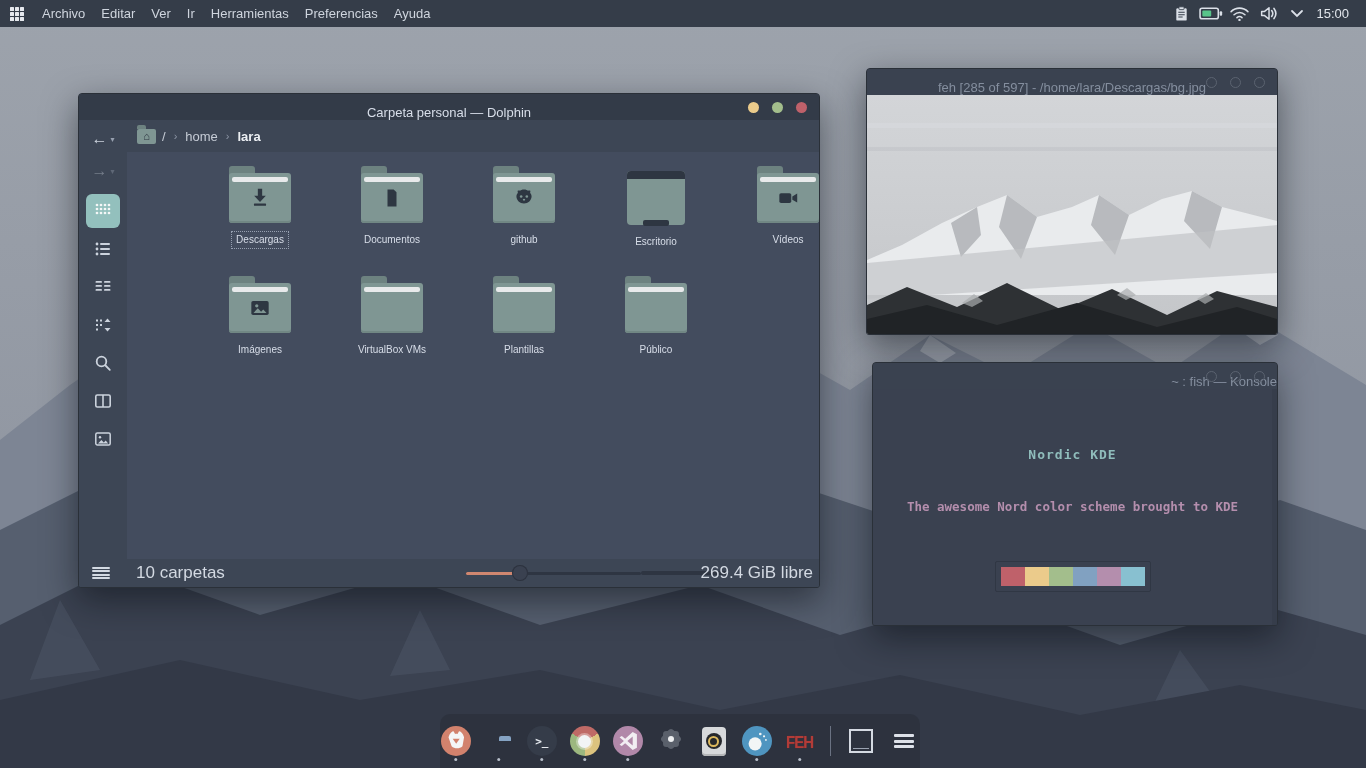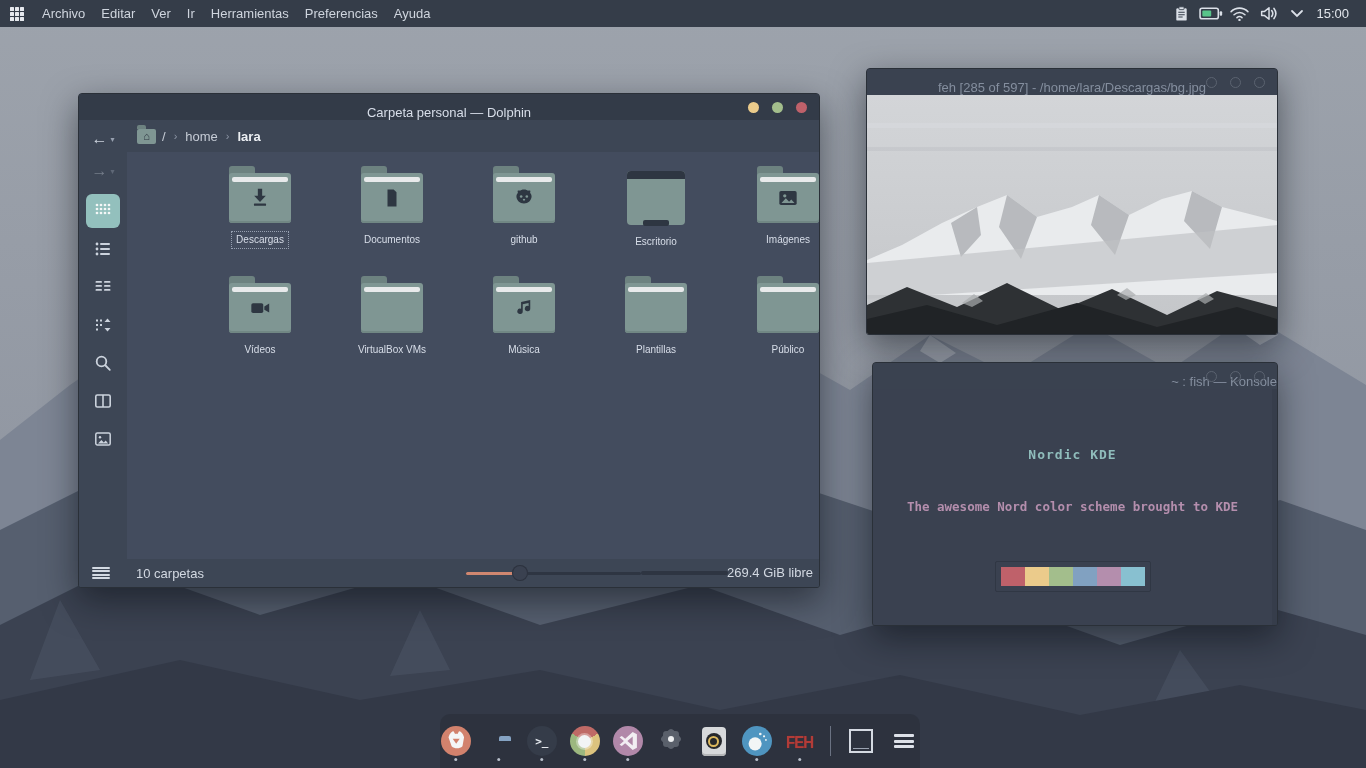--- a/index.html
+++ b/index.html
@@ -64,21 +64,21 @@
   .folder-item.selected .folder-label{border-color:#96a0b1;}
   
   #crumb-home{width:19px;height:15px;background:#7f9693;border-radius:2px;position:relative;display:grid;place-items:center;margin-left:10px;}
   #crumb-home:before{content:"";position:absolute;top:-4px;left:0;width:9px;height:4px;background:#6d8280;border-radius:2px 2px 0 0;}
   #crumb-home span{font-size:11px;color:#2e3642;line-height:1;}
   .crumb-sep{color:#8d96a6;font-size:11px;padding:0 2px;}
   .crumb{color:#c6ccd6;}
   .crumb.current{color:#eceff3;font-weight:bold;}
   
   #dolphin-status{position:absolute;left:0;bottom:0;width:740px;height:28px;background:#3d4655;
-                  display:flex;align-items:center;color:#d3d9e2;font-size:13px;}
+                  display:flex;align-items:center;color:#d3d9e2;font-size:17px;}
   #status-burger{width:18px;height:13px;margin-left:13px;display:flex;flex-direction:column;justify-content:space-between;}
   #status-burger i{height:2.4px;background:#d3d9e2;border-radius:1px;}
   #status-count{margin-left:26px;}
   #zoom-slider{position:absolute;left:387px;top:50%;transform:translateY(-50%);width:175px;height:16px;}
   #zoom-slider .track{position:absolute;left:0;right:0;top:7px;height:3px;background:#2e3542;border-radius:2px;}
   #zoom-slider .fill{position:absolute;left:0;top:7px;height:3px;background:#d08770;border-radius:2px;}
   #zoom-slider .knob{position:absolute;top:0;width:16px;height:16px;border-radius:50%;background:#3a4150;box-shadow:inset 0 0 0 1px #2c323e;}
   #capacity-bar{position:absolute;left:562px;top:50%;transform:translateY(-50%);width:87px;height:4px;background:#2e3542;border-radius:2px;}
   #capacity-bar .used{height:100%;background:#d08770;border-radius:2px;}
   #status-free{position:absolute;right:6px;top:0;line-height:28px;}
@@ -352,59 +352,48 @@
             <div class="topbar"></div>
             <div class="foot"></div>
           </div>
           <div class="folder-label">Escritorio</div>
         </div>
         <div class="folder-item">
           <div class="folder">
             <div class="tab"></div>
             <div class="fbody"></div>
             <div class="strip"></div>
+            <div class="glyph"><svg width="26" height="26" viewBox="0 0 24 24" fill="#2e3742">
+                <rect x="4" y="7.5" width="11" height="9" rx="1.6"></rect>
+                <path d="M16 10.5l4.5-2.7v8.4L16 13.5z"></path>
+              </svg></div>
+          </div>
+          <div class="folder-label">Vídeos</div>
+        </div>
+        <div class="folder-item">
+          <div class="folder">
+            <div class="tab"></div>
+            <div class="fbody"></div>
+            <div class="strip"></div>
             <div class="glyph"><svg width="26" height="26" viewBox="0 0 24 24">
                 <rect x="4" y="5.5" width="16" height="13" rx="1.6" fill="#2e3742"></rect>
                 <circle cx="9" cy="10" r="1.5" fill="#7f9693"></circle>
                 <path d="M6 16.5l4-4.2 3 3.1 2-2 3 3.1v.0z" fill="#7f9693"></path>
               </svg></div>
           </div>
           <div class="folder-label">Imágenes</div>
         </div>
         <div class="folder-item">
           <div class="folder">
             <div class="tab"></div>
             <div class="fbody"></div>
             <div class="strip"></div>
-            <div class="glyph"><svg width="26" height="26" viewBox="0 0 24 24" fill="#2e3742">
-                <rect x="4" y="7.5" width="11" height="9" rx="1.6"></rect>
-                <path d="M16 10.5l4.5-2.7v8.4L16 13.5z"></path>
-              </svg></div>
-          </div>
-          <div class="folder-label">Vídeos</div>
-        </div>
-        <div class="folder-item">
-          <div class="folder">
-            <div class="tab"></div>
-            <div class="fbody"></div>
-            <div class="strip"></div>
             <div class="glyph"></div>
           </div>
           <div class="folder-label">VirtualBox VMs</div>
-        </div>
-        <div class="folder-item">
-          <div class="folder">
-            <div class="tab"></div>
-            <div class="fbody"></div>
-            <div class="strip"></div>
-            <div class="glyph"><svg width="25" height="25" viewBox="0 0 24 24" fill="#2e3742">
-                <path d="M9.2 6.2 18 4.4v8.1a2.6 2.6 0 1 1-1.6-2.4V7.3l-5.6 1.2v6.6a2.6 2.6 0 1 1-1.6-2.4z"></path>
-              </svg></div>
-          </div>
-          <div class="folder-label">Música</div>
         </div>
         <div class="folder-item">
           <div class="folder">
             <div class="tab"></div>
             <div class="fbody"></div>
             <div class="strip"></div>
             <div class="glyph"></div>
           </div>
           <div class="folder-label">Plantillas</div>
         </div>

